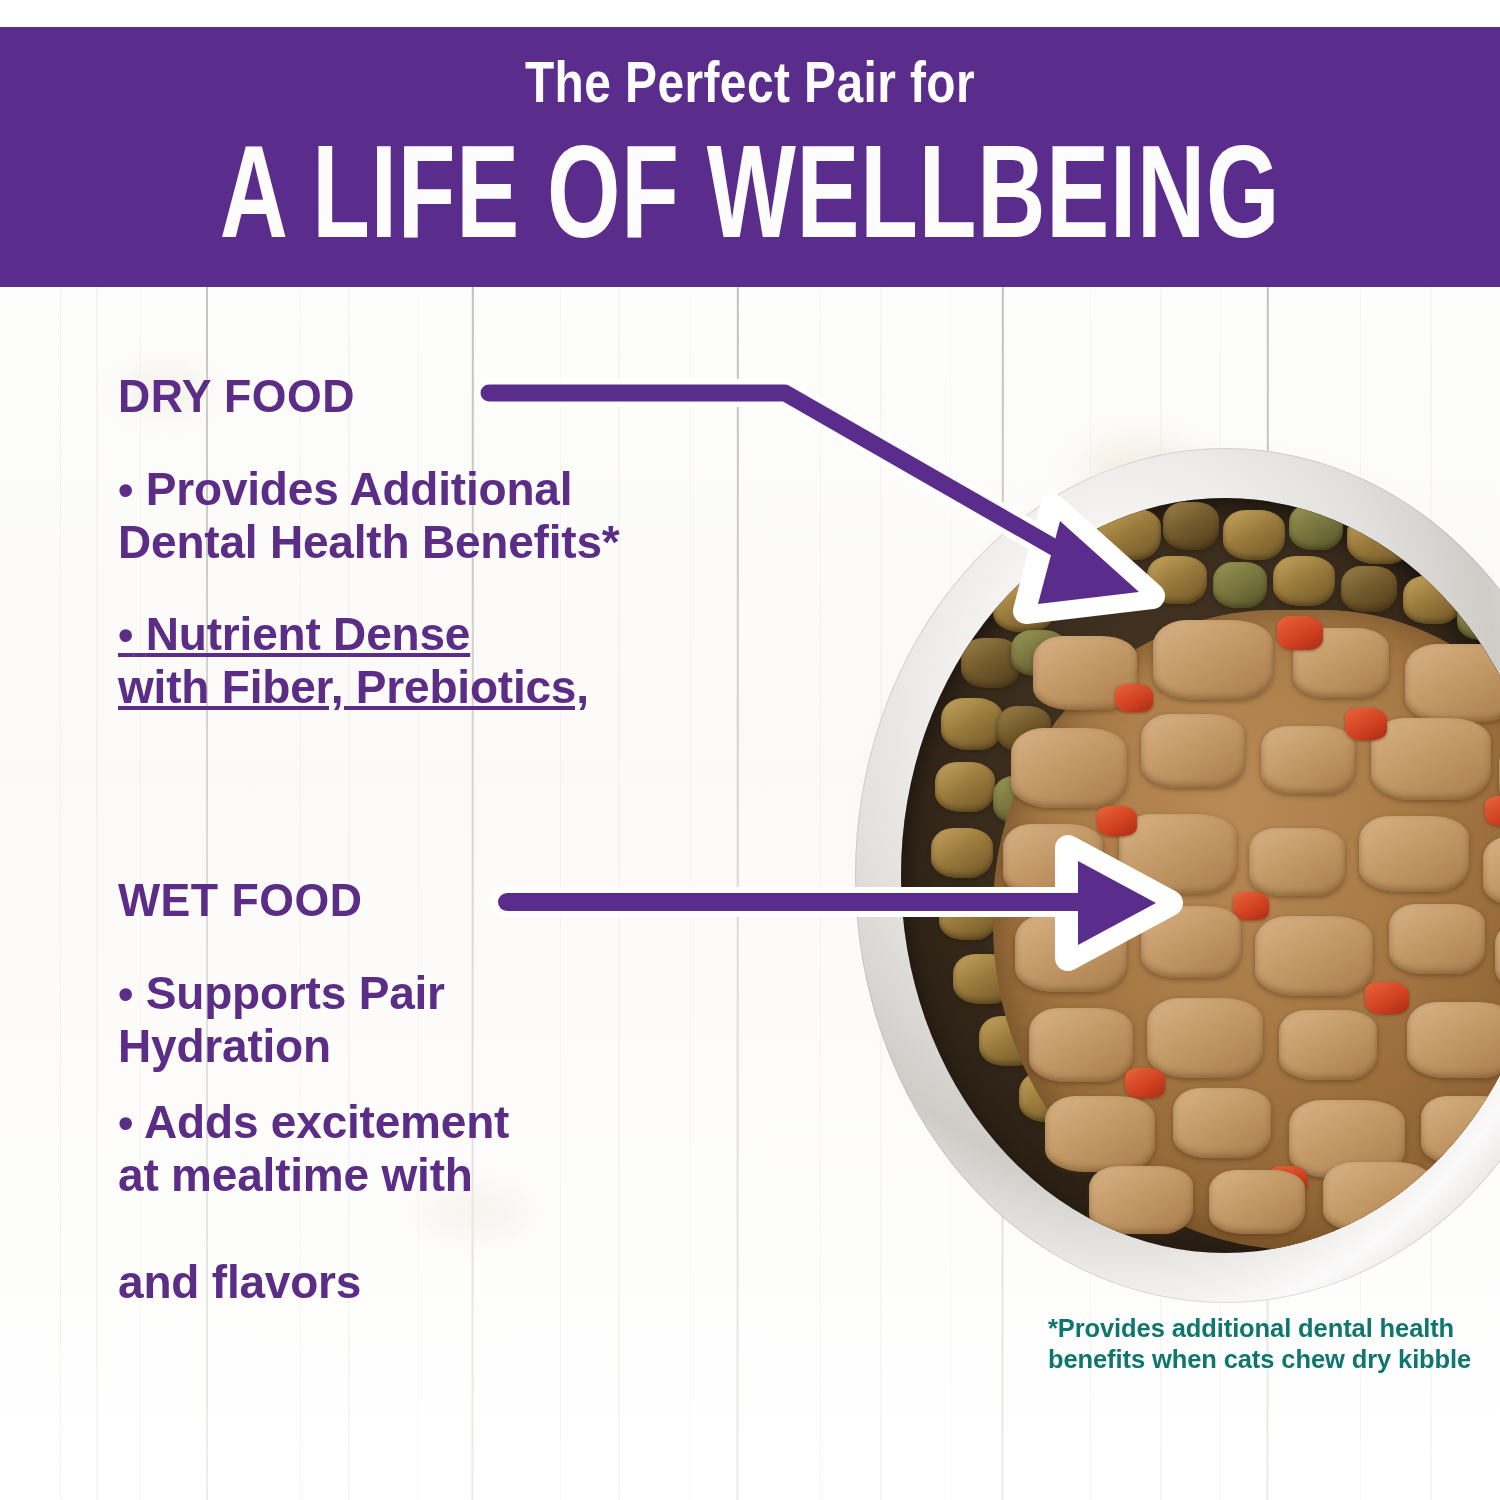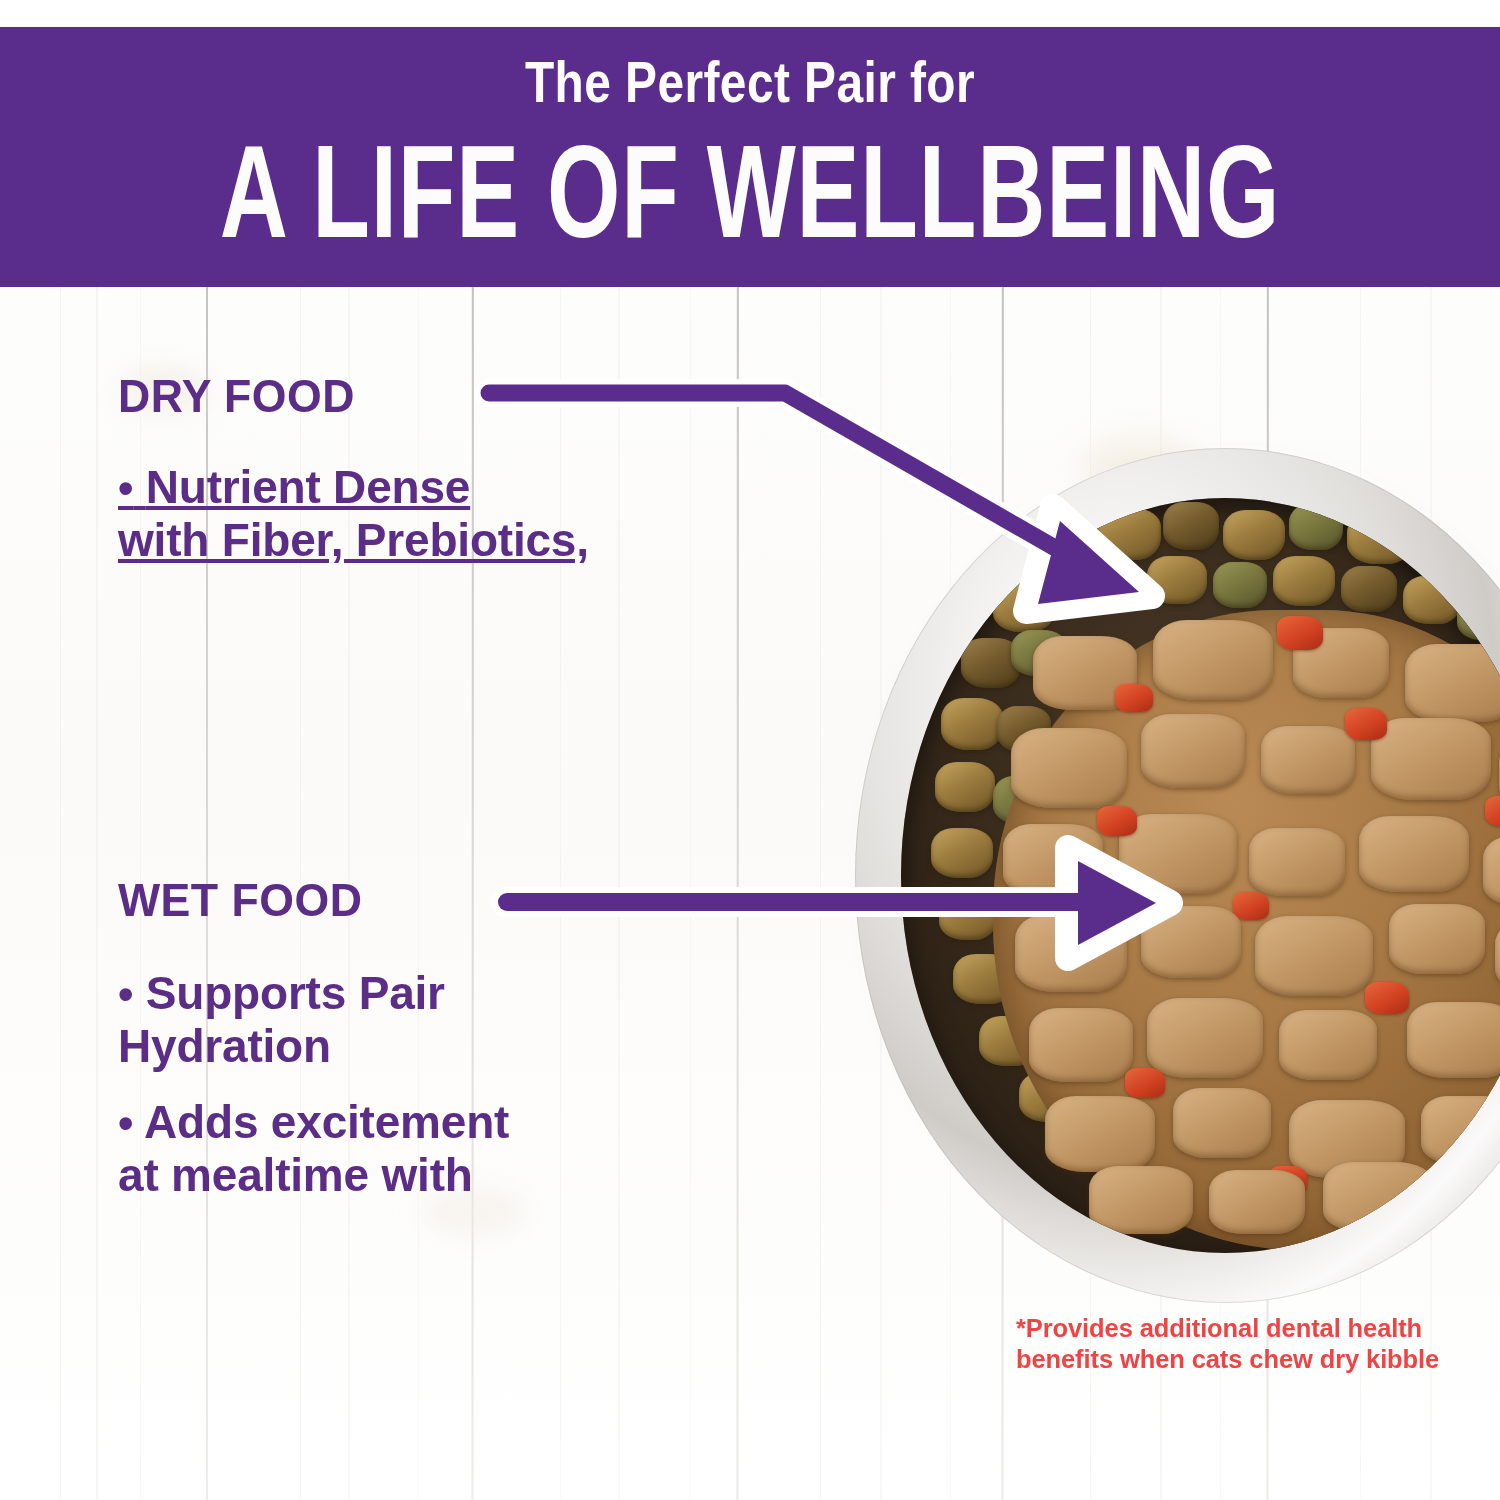--- a/index.html
+++ b/index.html
@@ -70,21 +70,21 @@
 
   
   .arrows{position:absolute;left:0;top:0;width:1500px;height:1500px;pointer-events:none;}
 
   
   .copy{position:absolute;left:118px;top:360px;width:700px;color:#5B2D87;}
   .sec-head{font-family:"Liberation Sans",sans-serif;font-weight:700;font-size:47px;letter-spacing:.5px;
     transform:scaleX(.95);transform-origin:0 50%;}
   .bullet{font-family:"Liberation Sans",sans-serif;font-weight:700;font-size:46px;line-height:1.16;letter-spacing:-.2px;}
   .bullet .dot{font-size:44px;}
-  .footnote{position:absolute;left:1016px;top:1313px;width:430px;color:#ef4444;
+  .footnote{position:absolute;left:1048px;top:1313px;width:430px;color:#0f766e;
     font-family:"Liberation Sans",sans-serif;font-weight:700;font-size:25.5px;line-height:1.22;letter-spacing:-.1px;}
 </style>
 </head>
 <body>
 
 <div id="stage">
 
   <div class="wood">
     <div class="plank-seam" style="left:206px;"></div>
     <div class="plank-seam" style="left:472px;"></div>
@@ -237,20 +237,25 @@
       <path d="M 505 902 L 1090 902" stroke="#FFFFFF" stroke-width="30" fill="none" stroke-linecap="round"></path>
       <path d="M 1068 848 L 1170 903 L 1068 958 Z" fill="#FFFFFF" stroke="#FFFFFF" stroke-width="26" stroke-linejoin="round"></path>
       <path d="M 507 902 L 1082 902" stroke="#5A2D8C" stroke-width="18" fill="none" stroke-linecap="round"></path>
       <path d="M 1078 861 L 1156 903 L 1078 945 Z" fill="#5A2D8C"></path>
     </g>
   </svg>
 
   <div class="copy" style="top:368px;">
     <div class="sec-head">DRY FOOD</div>
 
+    <div class="bullet" style="margin-top:40px;">
+      <span class="dot">•</span>
+      <span>Provides Additional</span><br>
+      <span>Dental Health Benefits*</span>
+    </div>
 
     <div class="bullet" style="margin-top:38px;text-decoration:underline;">
       <span class="dot">•</span>
       <span>Nutrient Dense</span><br>
       <span>with Fiber, Prebiotics,</span><br>
     </div>
   </div>
 
   <div class="copy" style="top:872px;">
     <div class="sec-head">WET FOOD</div>
@@ -259,20 +264,21 @@
       <span class="dot">•</span>
       <span>Supports Pair</span><br>
       <span>Hydration</span>
     </div>
 
     <div class="bullet" style="margin-top:22px;">
       <span class="dot">•</span>
       <span>Adds excitement</span><br>
       <span>at mealtime with</span><br>
       <br>
+      <span>and flavors</span>
     </div>
   </div>
 
   <div class="footnote">
     <div>*Provides additional dental health</div>
     <div>benefits when cats chew dry kibble</div>
   </div>
 
 </div>
 

